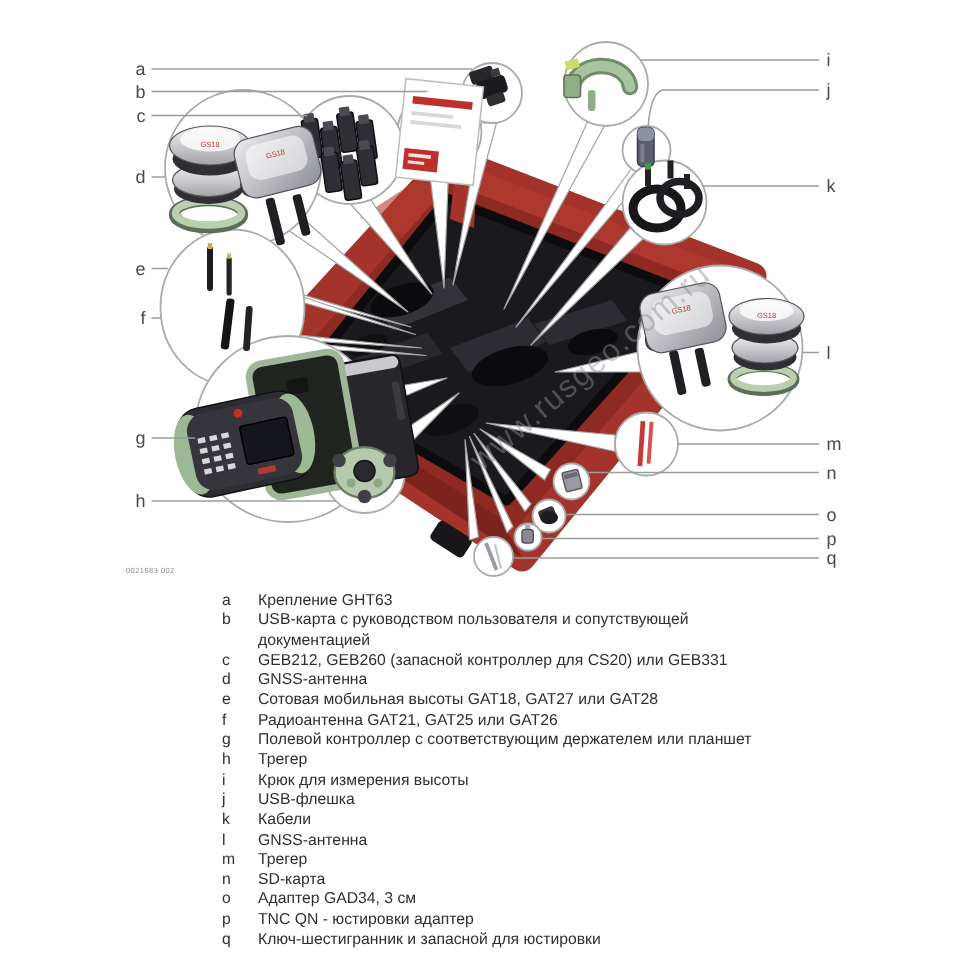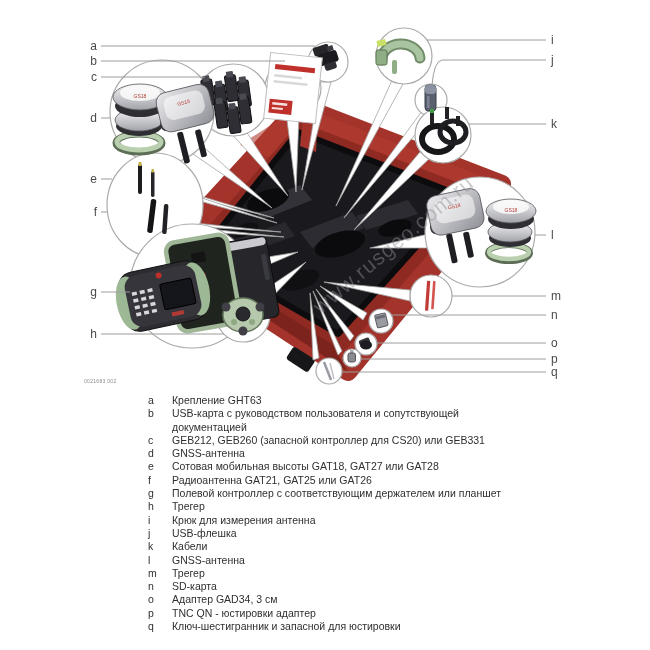--- a/index.html
+++ b/index.html
@@ -357,21 +357,21 @@
   <div class="lrow">
         <span class="lkey">g</span>
         <span class="ltxt">Полевой контроллер с соответствующим держателем или планшет</span>
       </div>
   <div class="lrow">
         <span class="lkey">h</span>
         <span class="ltxt">Трегер</span>
       </div>
   <div class="lrow">
         <span class="lkey">i</span>
-        <span class="ltxt">Крюк для измерения антенна</span>
+        <span class="ltxt">Крюк для измерения высоты</span>
       </div>
   <div class="lrow">
         <span class="lkey">j</span>
         <span class="ltxt">USB-флешка</span>
       </div>
   <div class="lrow">
         <span class="lkey">k</span>
         <span class="ltxt">Кабели</span>
       </div>
   <div class="lrow">

